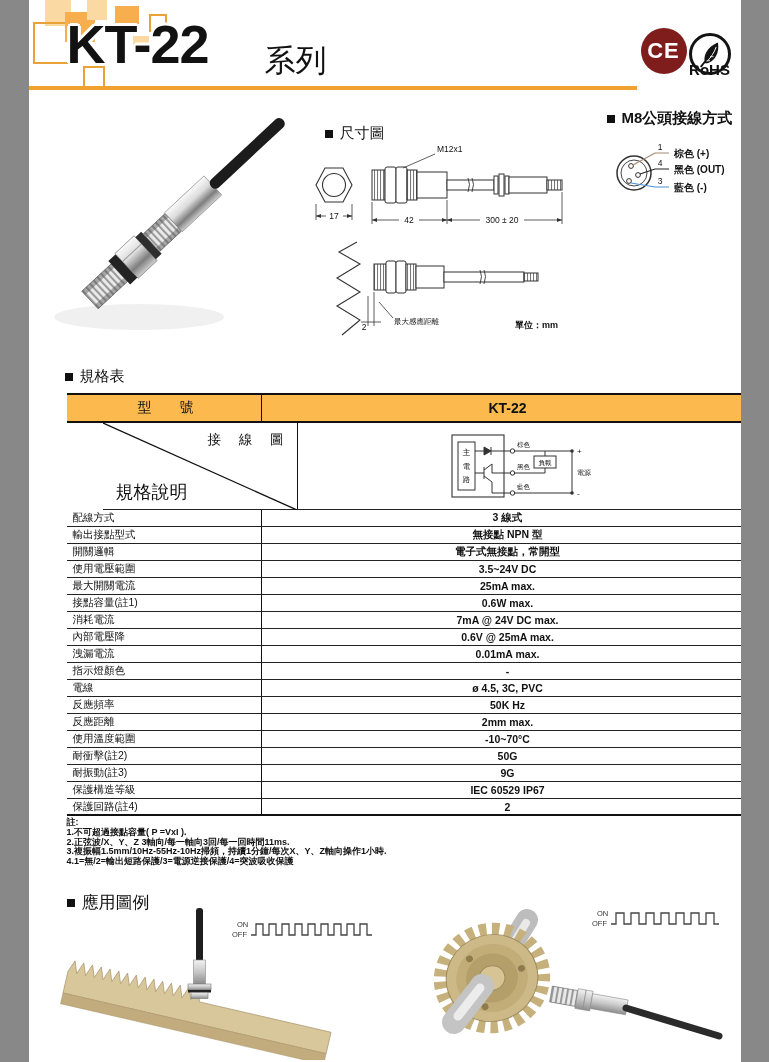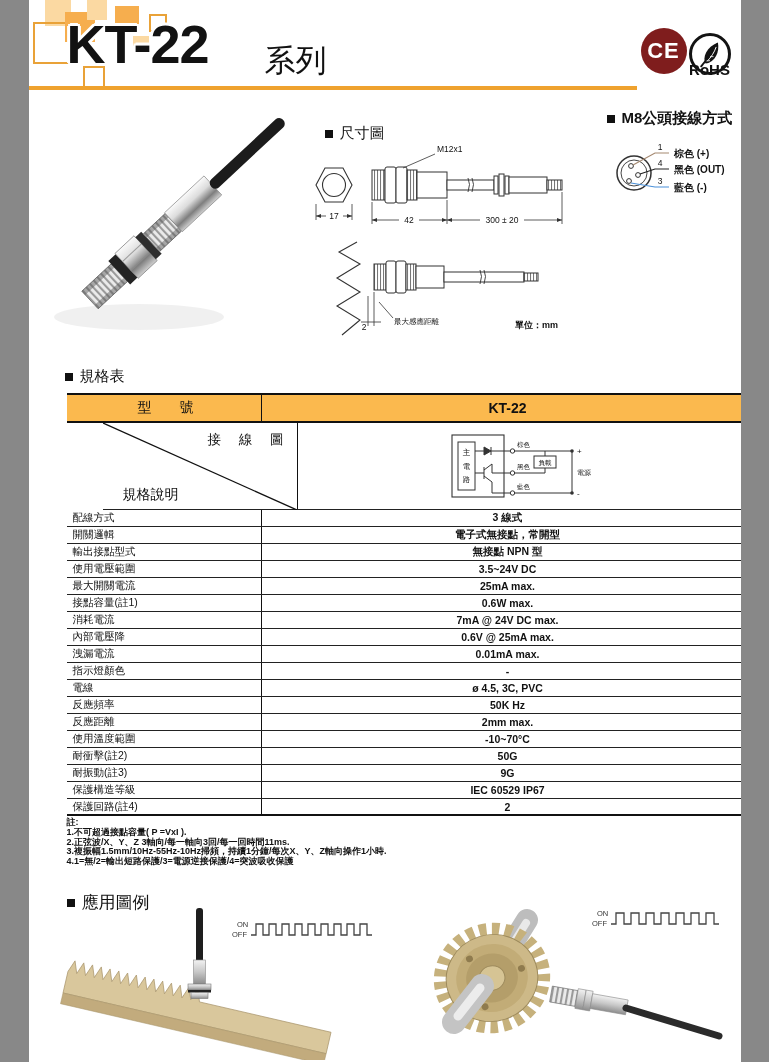--- a/index.html
+++ b/index.html
@@ -27,21 +27,21 @@
   .sec-head .bullet { width:8px; height:8px; background:#111; flex:none; }
   .sec-head.bold { font-weight:bold; }
   .spec-table { position:absolute; left:38px; top:393px; width:687px; }
   .spec-head { display:flex; height:30px; background:#FBB94E; border-top:2.5px solid #111; border-bottom:2.5px solid #111; align-items:center; }
   .spec-head .hl { width:194px; text-align:center; font-size:14px; letter-spacing:12px; padding-left:16px; }
   .spec-head .hr { flex:1; text-align:center; font-weight:bold; font-size:14px; border-left:1.4px solid #111; height:100%; display:flex; align-items:center; justify-content:center; }
   .diag-row { display:flex; height:87px; border-bottom:1px solid #222;margin-left:36px; }
   .diag-cell { width:194px; position:relative; }
   .diag-cell svg { position:absolute; left:0; top:0; }
   .diag-wiring { position:absolute; right:6px; top:8px; font-size:13.5px; letter-spacing:7px; }
-  .diag-spec { position:absolute; left:20px; bottom:5px; font-size:14px; }
+  .diag-spec { position:absolute; left:13px; bottom:5px; font-size:18px; }
   .diag-right { flex:1; border-left:1.4px solid #111; display:flex; align-items:center; justify-content:center; }
   .spec-row { display:flex; height:17px; border-bottom:1px solid #222; align-items:stretch; font-size:10.5px; }
   .spec-row:last-child { border-bottom:2.5px solid #111; }
   .spec-row .lab { width:194px; padding-left:6px; display:flex; align-items:center; }
   .spec-row .val { flex:1; border-left:1.4px solid #111; display:flex; align-items:center; justify-content:center; font-weight:bold; }
   .notes { position:absolute; left:38px; top:818px; font-size:9px; font-weight:bold; line-height:9.8px; color:#111; }
   .m8-pins text.pinlabel { font-size:10px; font-weight:bold; fill:#111; }
   .m8-pins text.pinnum { font-size:8.5px; fill:#111; }
   svg text { font-family:"Liberation Sans", sans-serif; }
 </style>
@@ -271,26 +271,26 @@
           <text x="131" y="69" font-size="8" fill="#111">-</text>
         </svg>
       </div>
     </div>
     <div>
         <div class="spec-row">
           <div class="lab">配線方式</div>
           <div class="val">3 線式</div>
         </div>
         <div class="spec-row">
+          <div class="lab">輸出接點型式</div>
+          <div class="val">無接點 NPN 型</div>
+        </div>
+        <div class="spec-row">
           <div class="lab">開關邏輯</div>
           <div class="val">電子式無接點，常開型</div>
-        </div>
-        <div class="spec-row">
-          <div class="lab">輸出接點型式</div>
-          <div class="val">無接點 NPN 型</div>
         </div>
         <div class="spec-row">
           <div class="lab">使用電壓範圍</div>
           <div class="val">3.5~24V DC</div>
         </div>
         <div class="spec-row">
           <div class="lab">最大開關電流</div>
           <div class="val">25mA max.</div>
         </div>
         <div class="spec-row">

